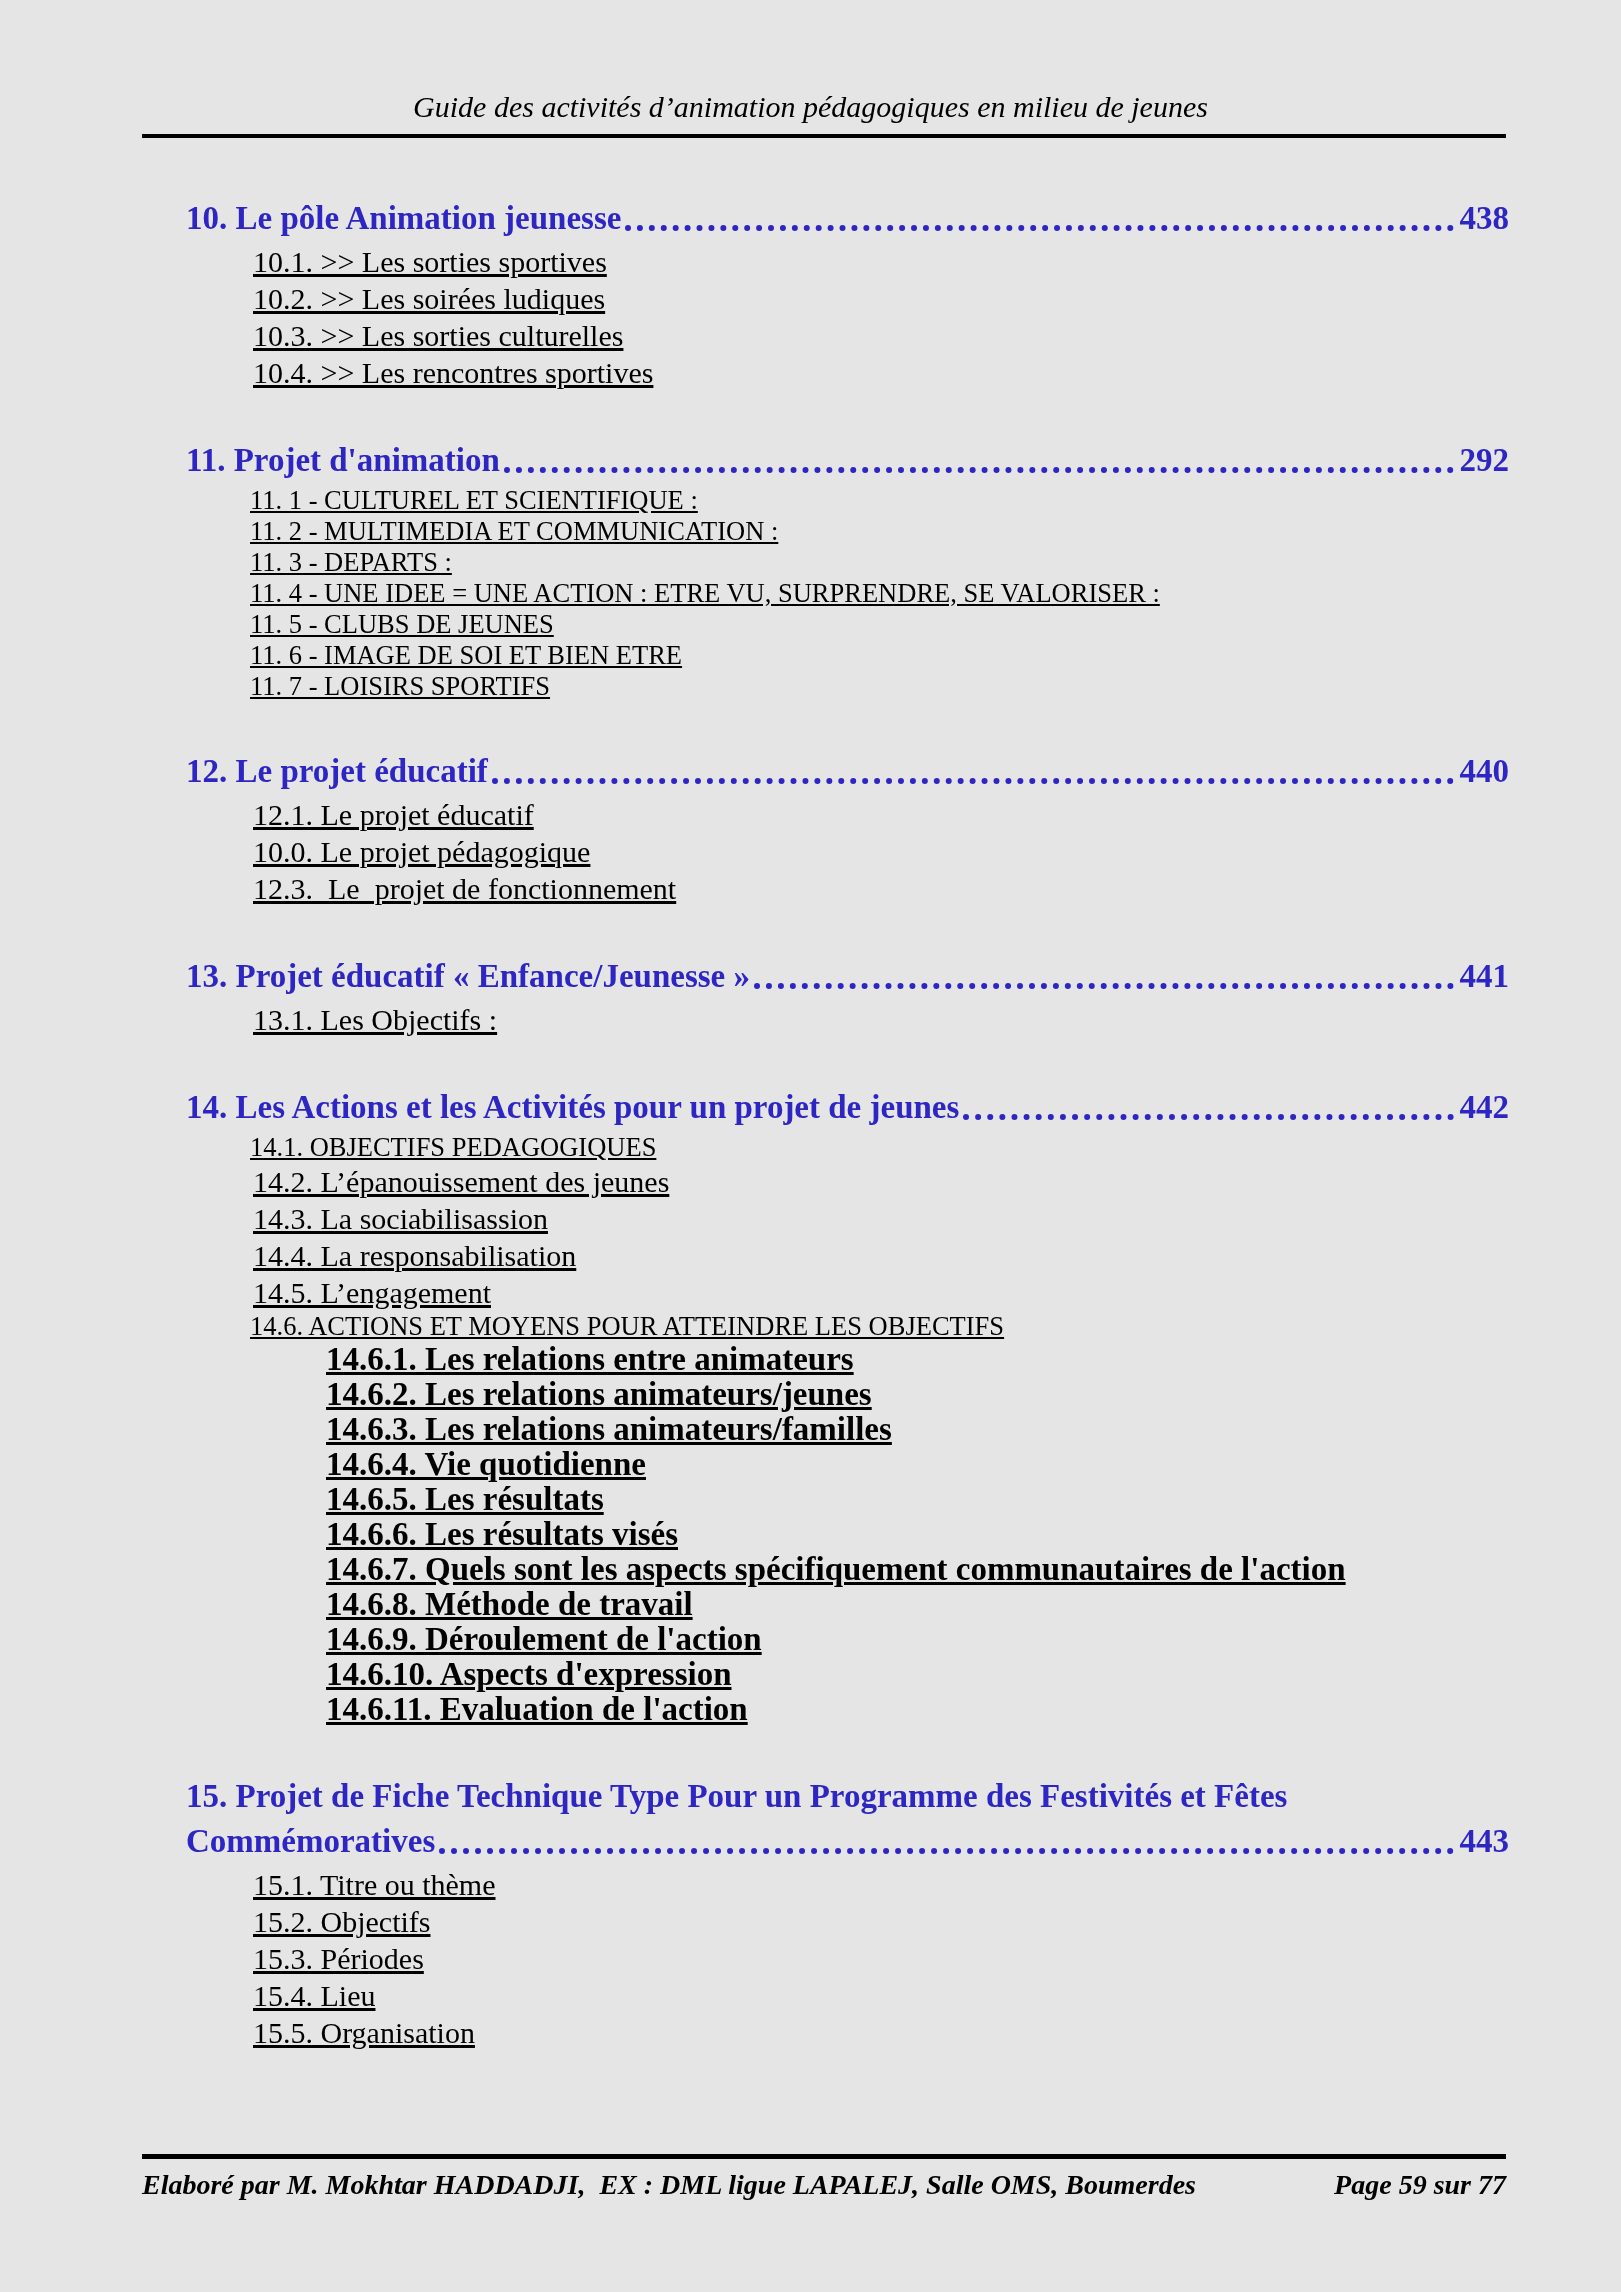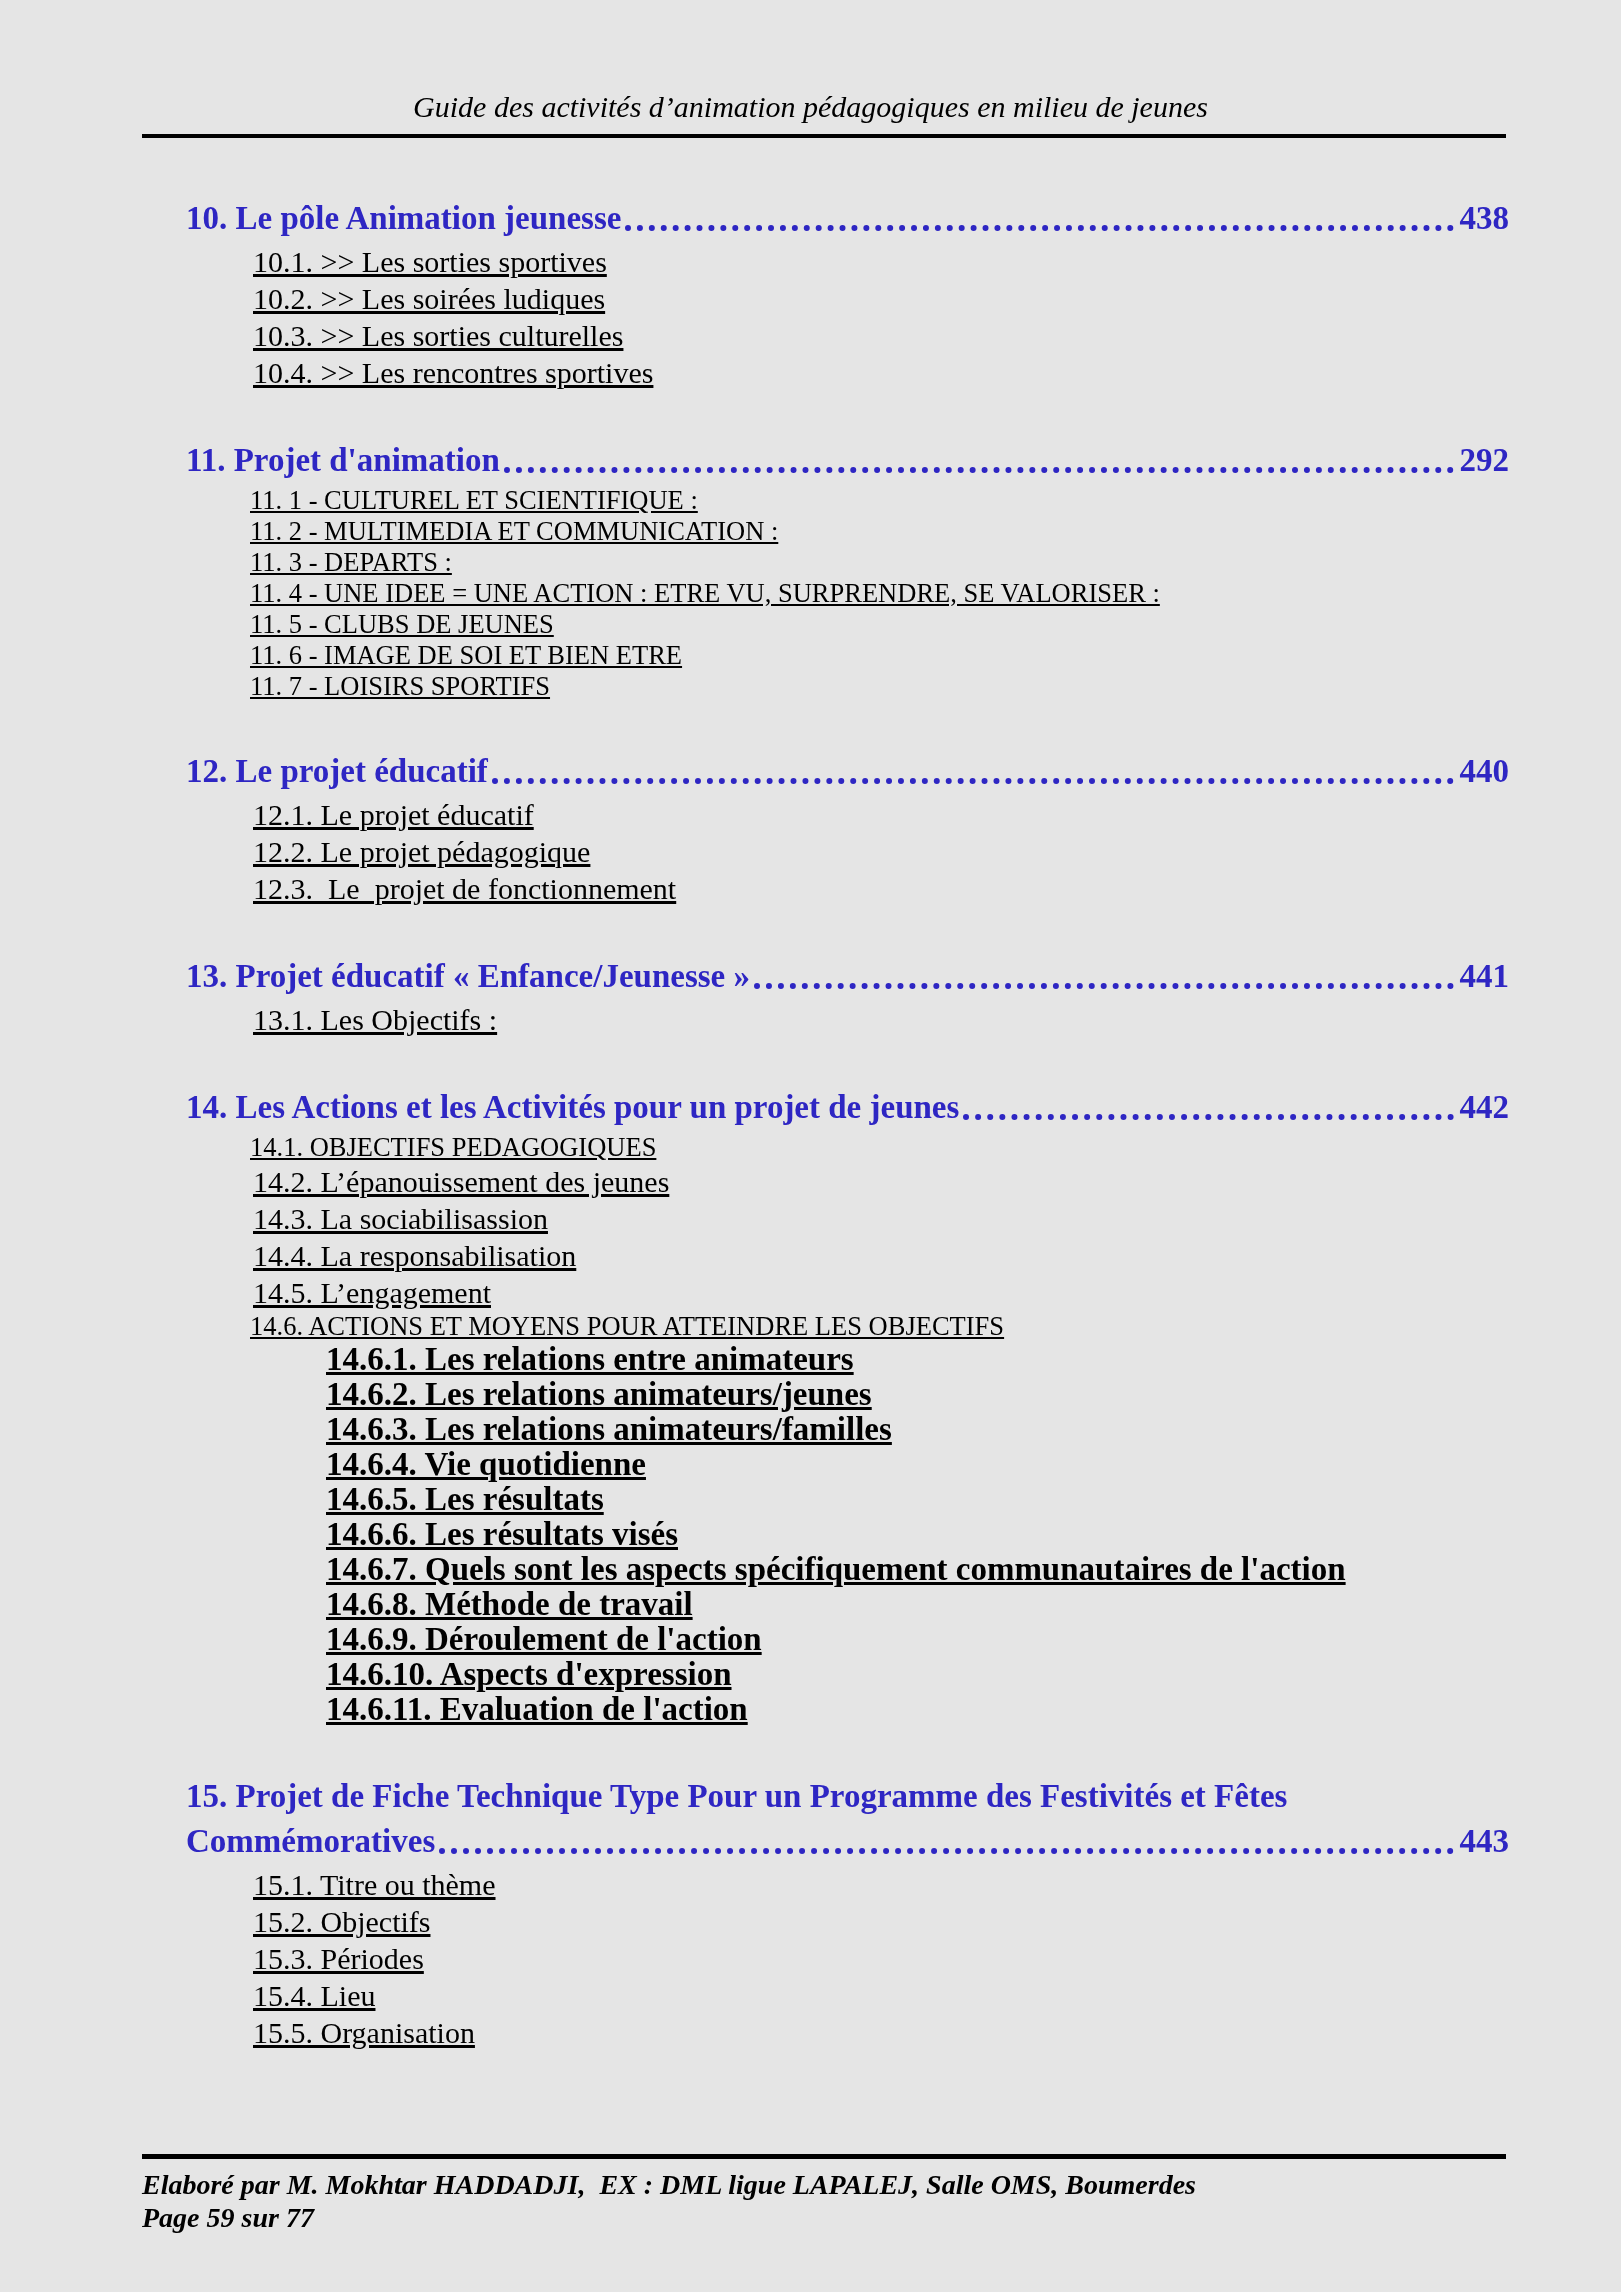--- a/index.html
+++ b/index.html
@@ -78,21 +78,20 @@
   .footer-rule { height: 4.9px; background: #000000; }
   .footer-row {
     display: flex;
     justify-content: space-between;
     margin-top: 8.8px;
     font-weight: 700;
     font-style: italic;
     font-size: 28px;
     line-height: 33px;
     white-space: pre;
-    flex-direction: column;
   }
 </style>
 </head>
 <body>
 
 <div class="page">
 
   <header>
     <div class="header-title">Guide des activités d’animation pédagogiques en milieu de jeunes</div>
     <div class="header-rule"></div>
@@ -129,21 +128,21 @@
         </ul>
       </section>
       <section class="toc-section">
         <div class="toc-heading-row">
           <span class="t">12. Le projet éducatif</span>
           <span class="leader"></span>
           <span class="page-num">440</span>
         </div>
         <ul class="toc-items">
           <li class="toc-item normal">12.1. Le projet éducatif</li>
-          <li class="toc-item normal">12.2. Le projet pédagogique</li>
+          <li class="toc-item normal">10.0. Le projet pédagogique</li>
           <li class="toc-item normal">12.3.  Le  projet de fonctionnement</li>
         </ul>
       </section>
       <section class="toc-section">
         <div class="toc-heading-row">
           <span class="t">13. Projet éducatif « Enfance/Jeunesse »</span>
           <span class="leader"></span>
           <span class="page-num">441</span>
         </div>
         <ul class="toc-items">

